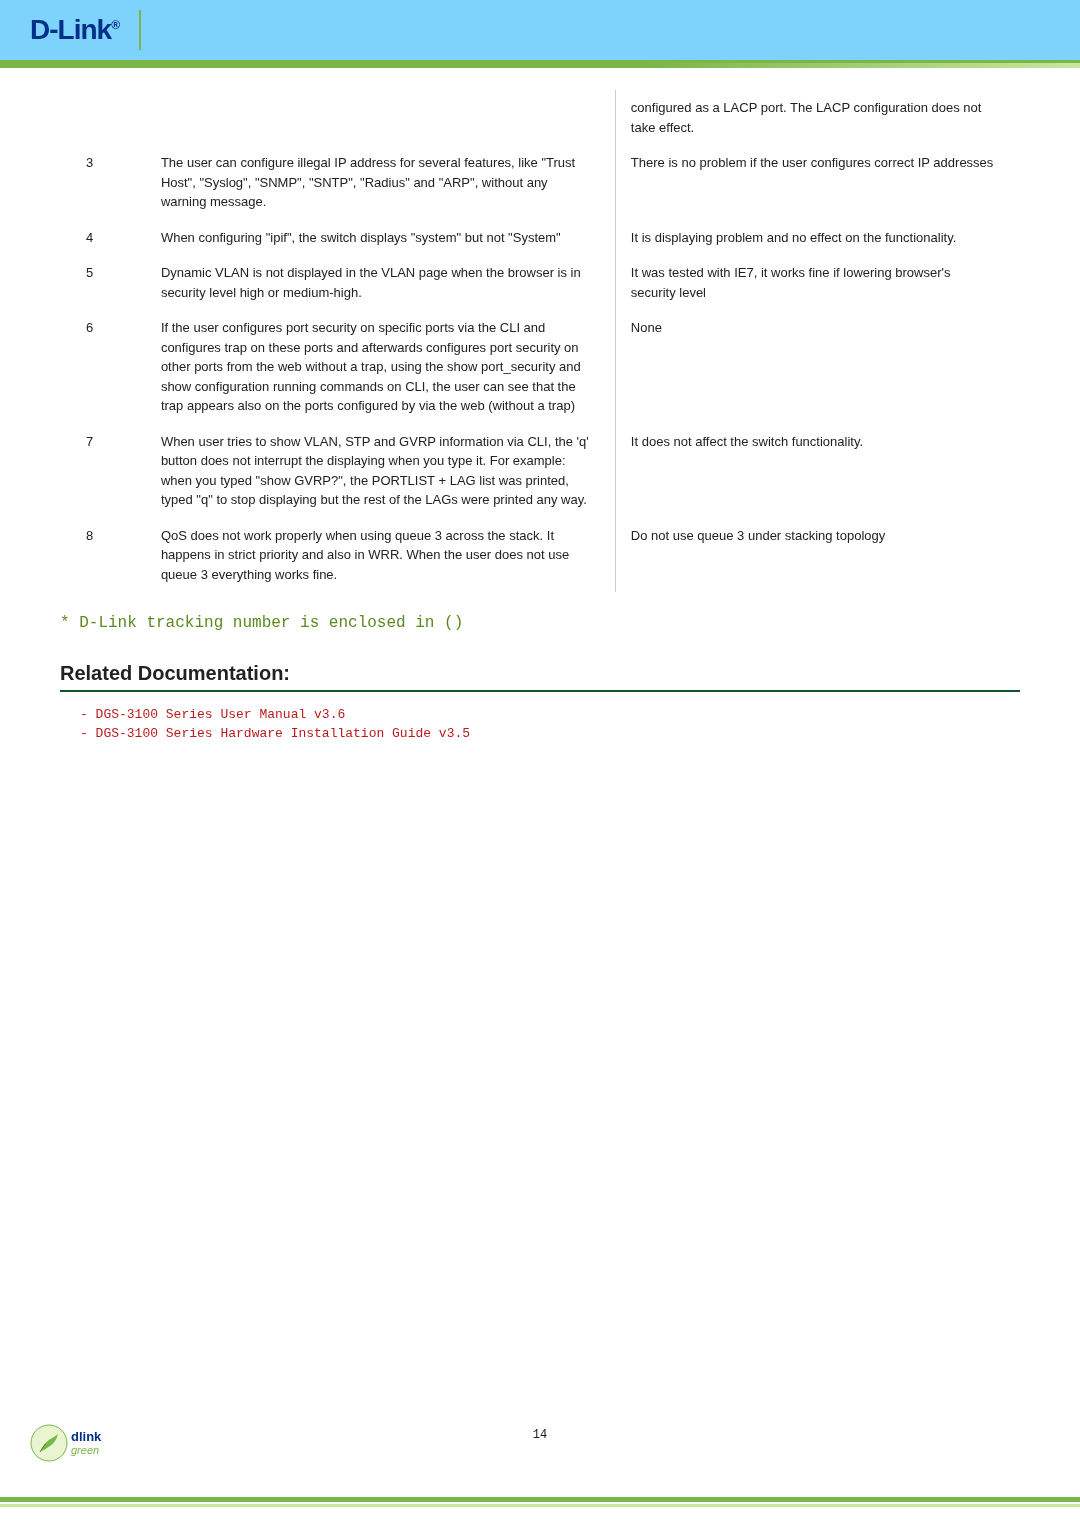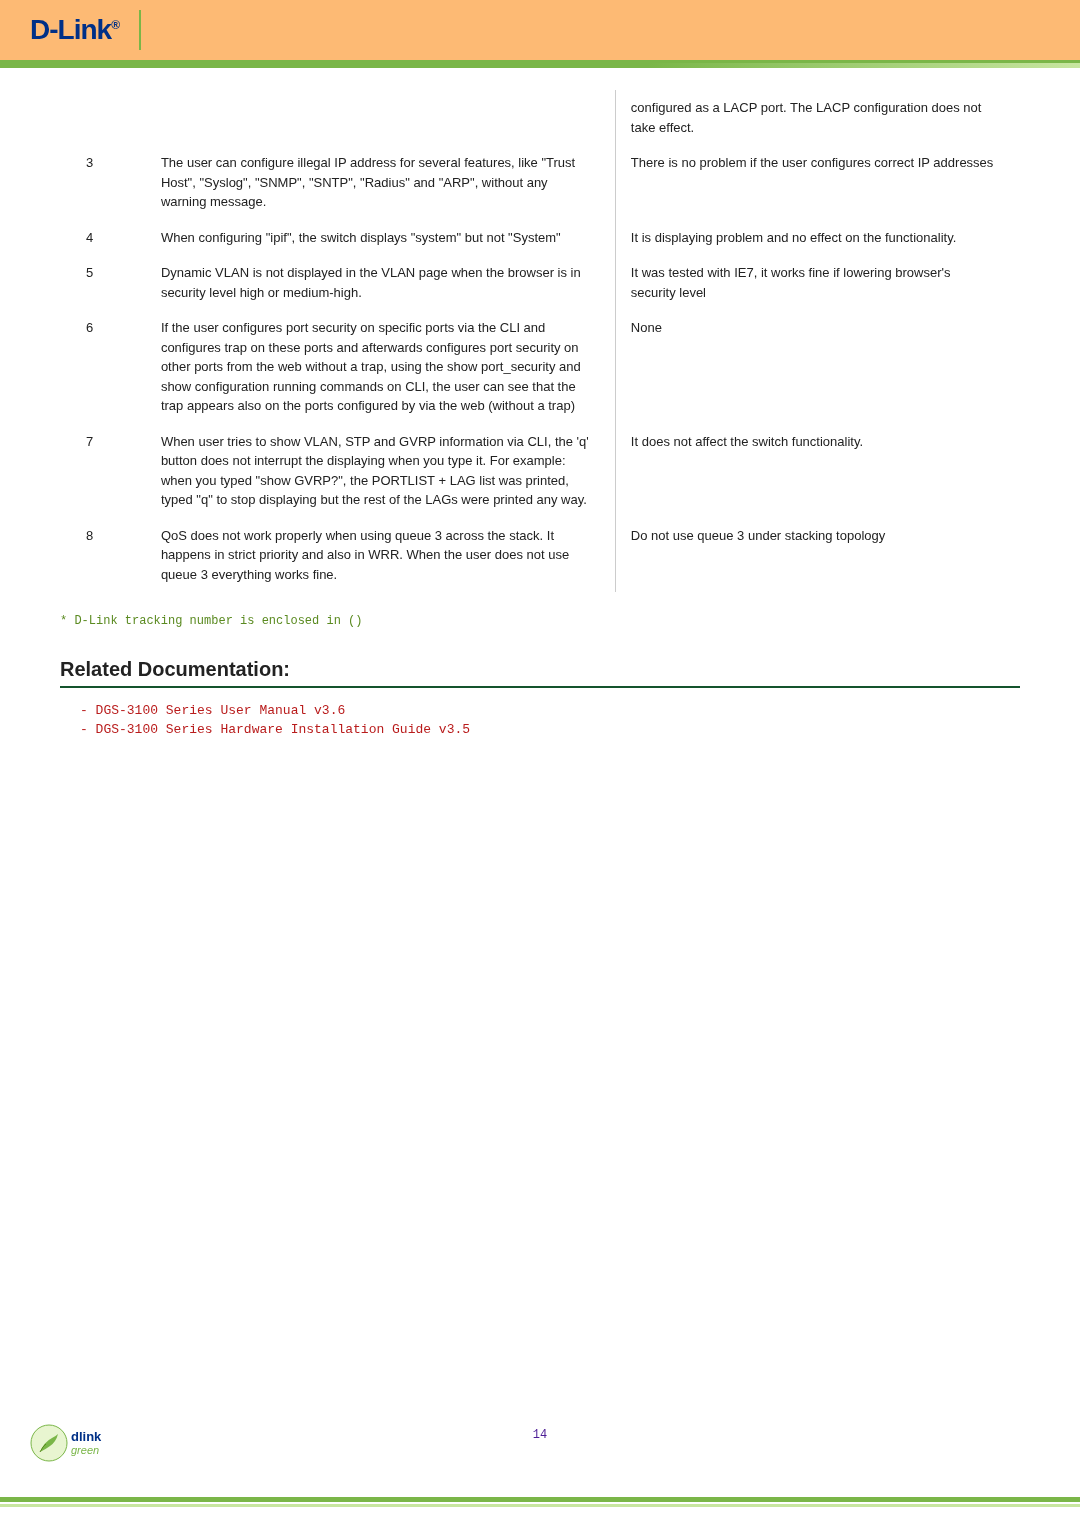--- a/index.html
+++ b/index.html
@@ -13,21 +13,21 @@
       color: #222;
       position: relative;
     }
 
     
     .header {
       display: flex;
       align-items: center;
       padding: 10px 30px;
       border-bottom: 3px solid #7ab648;
-      background: #fdba74;
+      background: #7dd3fc;
     }
     .header-logo {
       display: flex;
       align-items: center;
     }
     .logo-text {
       font-size: 28px;
       font-weight: 900;
       color: #003087;
       letter-spacing: -1px;
@@ -88,21 +88,21 @@
     }
 
     .main-table .fix-col {
       width: 320px;
       border-left: 1px solid #ccc;
       padding-left: 15px;
     }
 
     
     .footer-note {
-      font-size: 12px;
+      font-size: 16px;
       color: #5a8a20;
       margin-top: 22px;
       margin-bottom: 30px;
       font-family: 'Courier New', monospace;
     }
 
     
     .related-section {
       margin-top: 20px;
     }
@@ -127,21 +127,21 @@
       margin-bottom: 4px;
       font-family: 'Courier New', monospace;
       color: #b91c1c;
     }
 
     
     .page-number {
       text-align: center;
       font-family: 'Courier New', monospace;
       font-size: 12px;
-      color: #4c1d95;
+      color: #0f172a;
       margin-top: 10px;
       padding-bottom: 5px;
     }
 
     .bottom-bar1 {
       height: 5px;
       background: #7ab648;
       margin-bottom: 2px;
     }
     .bottom-bar2 {

